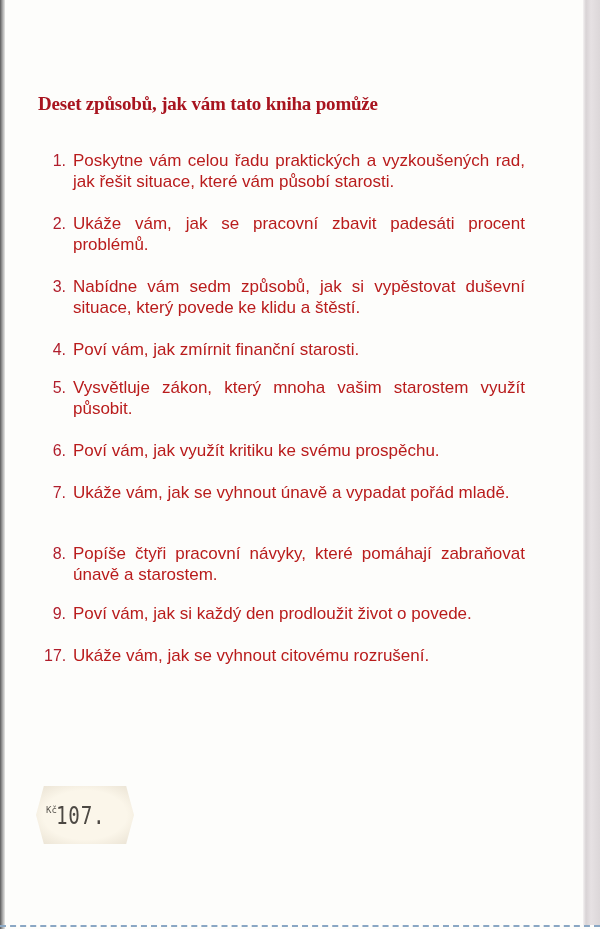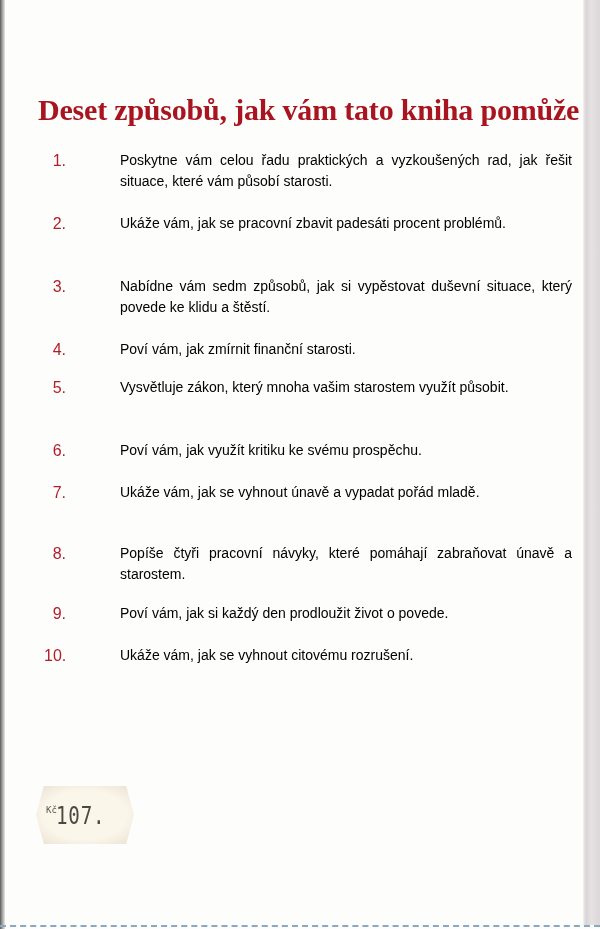--- a/index.html
+++ b/index.html
@@ -16,35 +16,34 @@
     position: absolute; right: 0; top: 0; width: 17px; height: 925px;
     background: linear-gradient(to right, #f4f2f2 0px, #d8d3d5 3px, #e6e1e3 8px, #dcd7d9 17px);
   }
   .bottom-line {
     position: absolute; left: 0; bottom: 2px; width: 600px; height: 0;
     border-top: 2px dashed #8aa7c4;
   }
   .heading {
     position: absolute; left: 38px; top: 93px;
     font-family: "Liberation Serif", serif; font-weight: bold;
-    font-size: 30px; color: #a8141f; white-space: nowrap; letter-spacing: -0.2px;
+    font-size: 19px; color: #a8141f; white-space: nowrap; letter-spacing: -0.2px;
   }
   .list { position: absolute; left: 0; top: 0; }
   .item { position: absolute; left: 44px; width: 480px; }
   .num {
     position: absolute; left: 0; width: 22px; text-align: right;
     font-size: 16px; color: #b01e2c;
     font-family: "Liberation Sans", sans-serif;
   }
   .txt {
     position: absolute; left: 29px; width: 452px;
     font-family: "Liberation Sans", sans-serif;
-    font-size: 14px; line-height: 21px; color: #000000; text-align: justify;
+    font-size: 17px; line-height: 21px; color: #b91c1c; text-align: justify;
     text-align-last: left;
-    margin-left: 47px;
   }
   .price-tag {
     position: absolute; left: 36px; top: 786px; width: 98px; height: 58px;
     background: #fbf6ea;
     clip-path: polygon(8% 0, 92% 0, 100% 50%, 92% 100%, 8% 100%, 0 50%);
   }
   .price-tag::after {
     content: ""; position: absolute; inset: 0;
     background: radial-gradient(ellipse at 50% 50%, rgba(0,0,0,0) 60%, rgba(150,130,100,0.18) 100%);
   }
@@ -97,21 +96,21 @@
   </div>
   <div class="item" style="top:543px">
     <span class="num" style="top:2px">8.</span>
     <span class="txt">Popíše čtyři pracovní návyky, které pomáhají zabraňovat únavě a starostem.</span>
   </div>
   <div class="item" style="top:603px">
     <span class="num" style="top:2px">9.</span>
     <span class="txt">Poví vám, jak si každý den prodloužit život o povede.</span>
   </div>
   <div class="item" style="top:645px">
-    <span class="num" style="top:2px">10.</span>
+    <span class="num" style="top:2px">17.</span>
     <span class="txt">Ukáže vám, jak se vyhnout citovému rozrušení.</span>
   </div>
 </div>
 
 <div class="price-tag">
   <span class="price-cur">Kč</span>
   <span class="price-val">107.</span>
 </div>
 
 </body></html>

